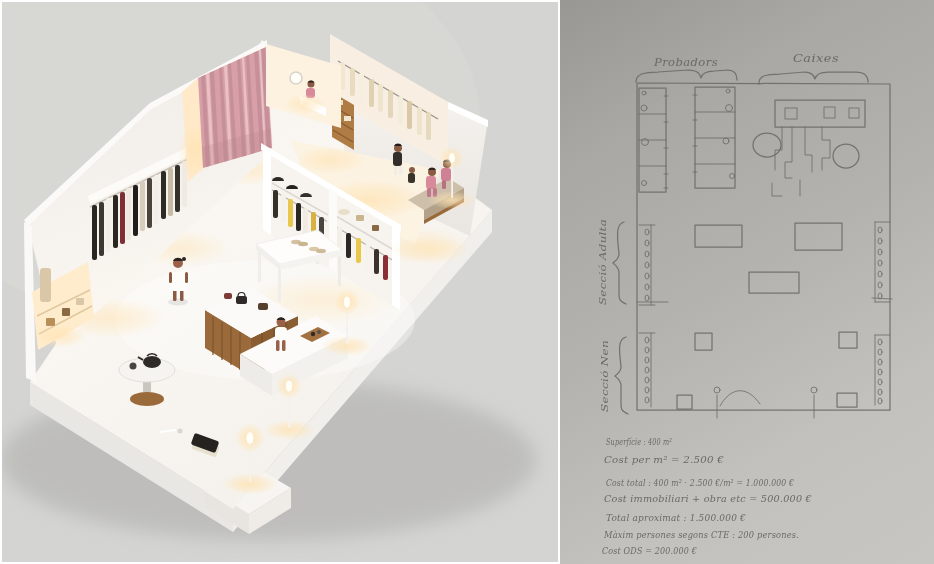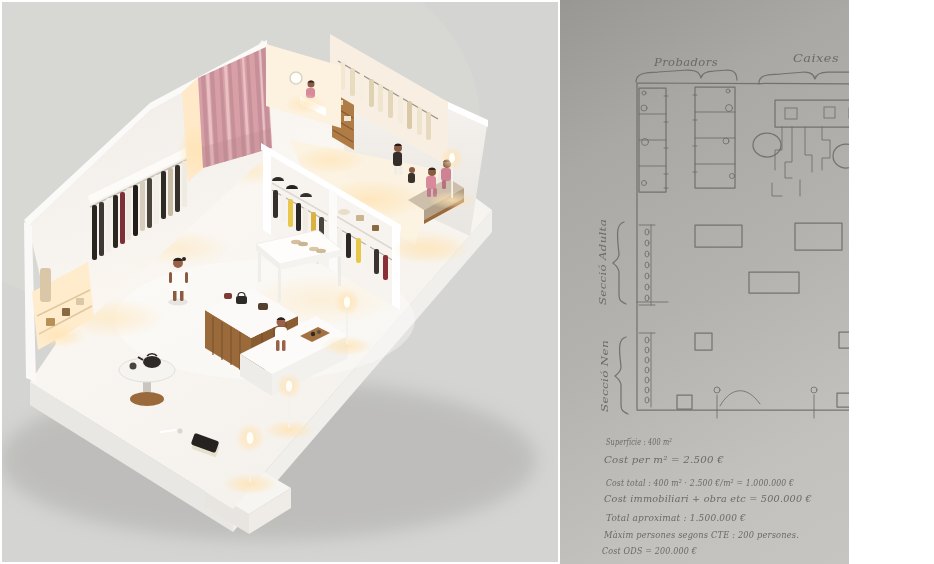--- a/index.html
+++ b/index.html
@@ -2,21 +2,21 @@
 <html style="--photo-background: #d4d4d2; --floor-white: #f8f5f1; --wall-white: #f4f1ed; --curtain-pink: #d8a0a6; --curtain-pink-dark: #c48e98; --warm-light: #ffe3b3; --wood: #9a6a3b; --paper-gray: #b3b2ae; --pencil-gray: #6b6a66; --accent-yellow: #e8c84a; --accent-pink-clothing: #d8899a;"><head>
 <meta charset="utf-8">
 <style>
   :root{
     --photo-background:#d4d4d2; --floor-white:#f8f5f1; --wall-white:#f4f1ed;
     --curtain-pink:#d8a0a6; --curtain-pink-dark:#c48e98; --warm-light:#ffe3b3;
     --wood:#9a6a3b; --paper-gray:#b3b2ae; --pencil-gray:#6b6a66;
     --accent-yellow:#e8c84a; --accent-pink-clothing:#d8899a;
   }
   html,body{margin:0;padding:0;background:#ffffff;}
-  .frame{width:849px;height:564px;display:flex;overflow:hidden;position:relative;
+  .frame{width:934px;height:564px;display:flex;overflow:hidden;position:relative;
          outline:2px solid #fff;outline-offset:-2px;font-family:"Liberation Sans",sans-serif;}
   .photo-panel{width:558px;height:564px;flex:0 0 558px;background:var(--photo-background);}
   .paper-panel{width:376px;height:564px;flex:0 0 376px;position:relative;
     background:linear-gradient(150deg,#989793 0%,#a9a8a4 22%,var(--paper-gray) 48%,#c2c1bd 75%,#c7c6c2 100%);
     border-left:2px solid #fff;box-sizing:border-box;}
   svg{display:block;}
   .pencil{stroke:var(--pencil-gray);stroke-width:1.25;fill:none;stroke-linecap:round;stroke-linejoin:round;opacity:.88;}
   .pencil-thin{stroke:var(--pencil-gray);stroke-width:1;fill:none;stroke-linecap:round;opacity:.8;}
   .hw{font-family:"DejaVu Serif",serif;font-style:italic;fill:var(--pencil-gray);}
   .hw-label{font-size:11px;letter-spacing:.4px;}

